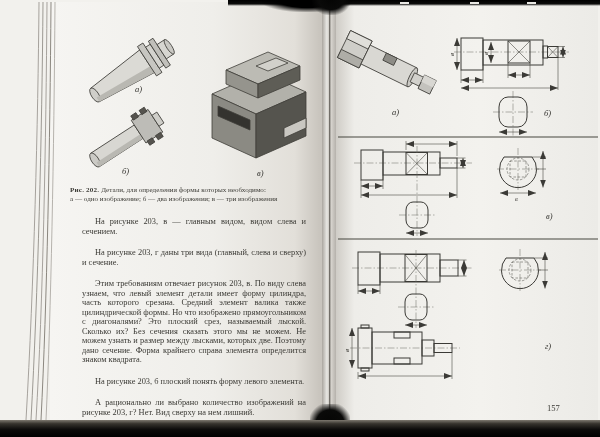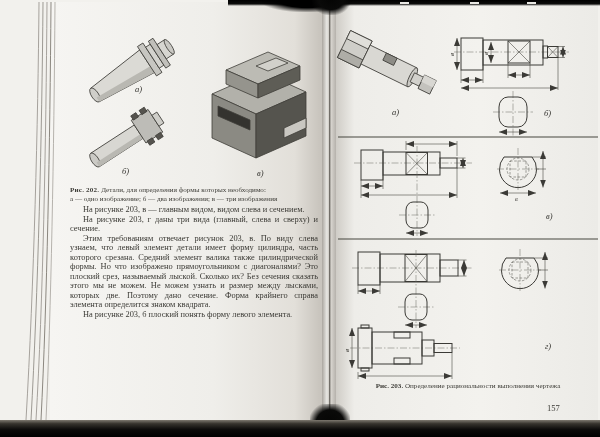--- a/index.html
+++ b/index.html
@@ -23,21 +23,21 @@
     background:radial-gradient(ellipse at 50% 0%,#000 45%,rgba(0,0,0,0) 75%);}
   .tick{top:2px;width:9px;height:2px;background:#e8e7e3;}
   #bottom-band{left:0;top:420px;width:600px;height:17px;
     background:linear-gradient(180deg,#7d786e 0%,#36332d 22%,#0c0b0a 55%,#000 100%);}
   
   #fig202-caption{left:70px;top:186px;width:248px;text-align:left;
     font-size:7.1px;line-height:8.8px;color:#3d3c37;}
   #fig202-caption b{letter-spacing:.2px;}
   #body-text{left:70px;top:205px;width:248px;font-size:8.4px;line-height:9.5px;
     text-align:justify;color:#3a3934;}
-  #body-text p{margin:0;text-indent:13px;}
+  #body-text p{margin:12px;text-indent:13px;}
   #page-num-left{left:70px;top:395px;font-size:8.6px;color:#3a3934;margin-top:45px;}
   #page-num-right{left:547px;top:403px;font-size:8.6px;color:#3a3934;text-align:center;}
   #fig203-caption{left:346px;top:382px;width:244px;text-align:center;
     font-size:7.1px;line-height:8.8px;color:#3d3c37;}
   
   svg{display:block;}
   svg text{font-family:"Liberation Serif","DejaVu Serif",serif;}
   .figlabel{font-style:italic;font-size:8.5px;fill:#2f2e2a;}
   .dimtext{font-style:italic;font-size:6.5px;fill:#3a3934;}
   .ol{fill:none;stroke:#3b3a36;stroke-width:1;}
@@ -116,20 +116,21 @@
   <div class="abs" id="fig202-caption">
     <div><b>Рис. 202.</b> <span>Детали, для определения формы которых необходимо:</span></div>
     <div>а — одно изображение; б — два изображения; в — три изображения</div>
   </div>
 
   <div class="abs" id="body-text">
     <p>На рисунке 203, в — главным видом, видом слева и сечением.</p>
     <p>На рисунке 203, г даны три вида (главный, слева и сверху) и сечение.</p>
     <p>Этим требованиям отвечает рисунок 203, в. По виду слева узнаем, что левый элемент детали имеет форму цилиндра, часть которого срезана. Средний элемент валика также цилиндрической формы. Но что изображено прямоугольником с диагоналями? Это плоский срез, называемый лыской. Сколько их? Без сечения сказать этого мы не можем. Не можем узнать и размер между лысками, которых две. Поэтому дано сечение. Форма крайнего справа элемента определится знаком квадрата.</p>
     <p>На рисунке 203, б плоский понять форму левого элемента.</p>
+    <p>А рационально ли выбрано количество изображений на рисунке 203, г? Нет. Вид сверху на нем лишний.</p>
   </div>
 
   <div class="abs" id="page-num-left">156</div>
 
   <svg class="abs" style="left:336px;top:22px;" width="264" height="360" viewBox="0 0 264 360">
     <defs>
       <pattern id="h" patternUnits="userSpaceOnUse" width="4.5" height="4.5" patternTransform="rotate(45)">
         <rect width="4.5" height="4.5" fill="#eae8e3"></rect>
         <line x1="1" y1="0" x2="1" y2="4.5" stroke="#4d4c47" stroke-width="0.8"></line>
       </pattern>
@@ -277,19 +278,16 @@
       <rect x="98" y="321.5" width="18" height="9" class="ol"></rect>
       <line x1="16" y1="306" x2="16" y2="346" class="thin" marker-start="url(#al)" marker-end="url(#ar)"></line>
       <text x="12.5" y="330" class="dimtext" transform="rotate(-90 12.5 330)">ø</text>
       <line x1="22" y1="350" x2="22" y2="357" class="thin"></line>
       <line x1="116" y1="331" x2="116" y2="357" class="thin"></line>
       <line x1="22" y1="354" x2="116" y2="354" class="thin" marker-start="url(#al)" marker-end="url(#ar)"></line>
     </g>
     <text x="209" y="327" class="figlabel">г)</text>
   </svg>
 
-  <div class="abs" id="fig203-caption">
-    <b>Рис. 203.</b> <span>Определение рациональности выполнения чертежа</span>
-  </div>
 
   <div class="abs" id="page-num-right">157</div>
 
 </div>
 
 </body></html>

